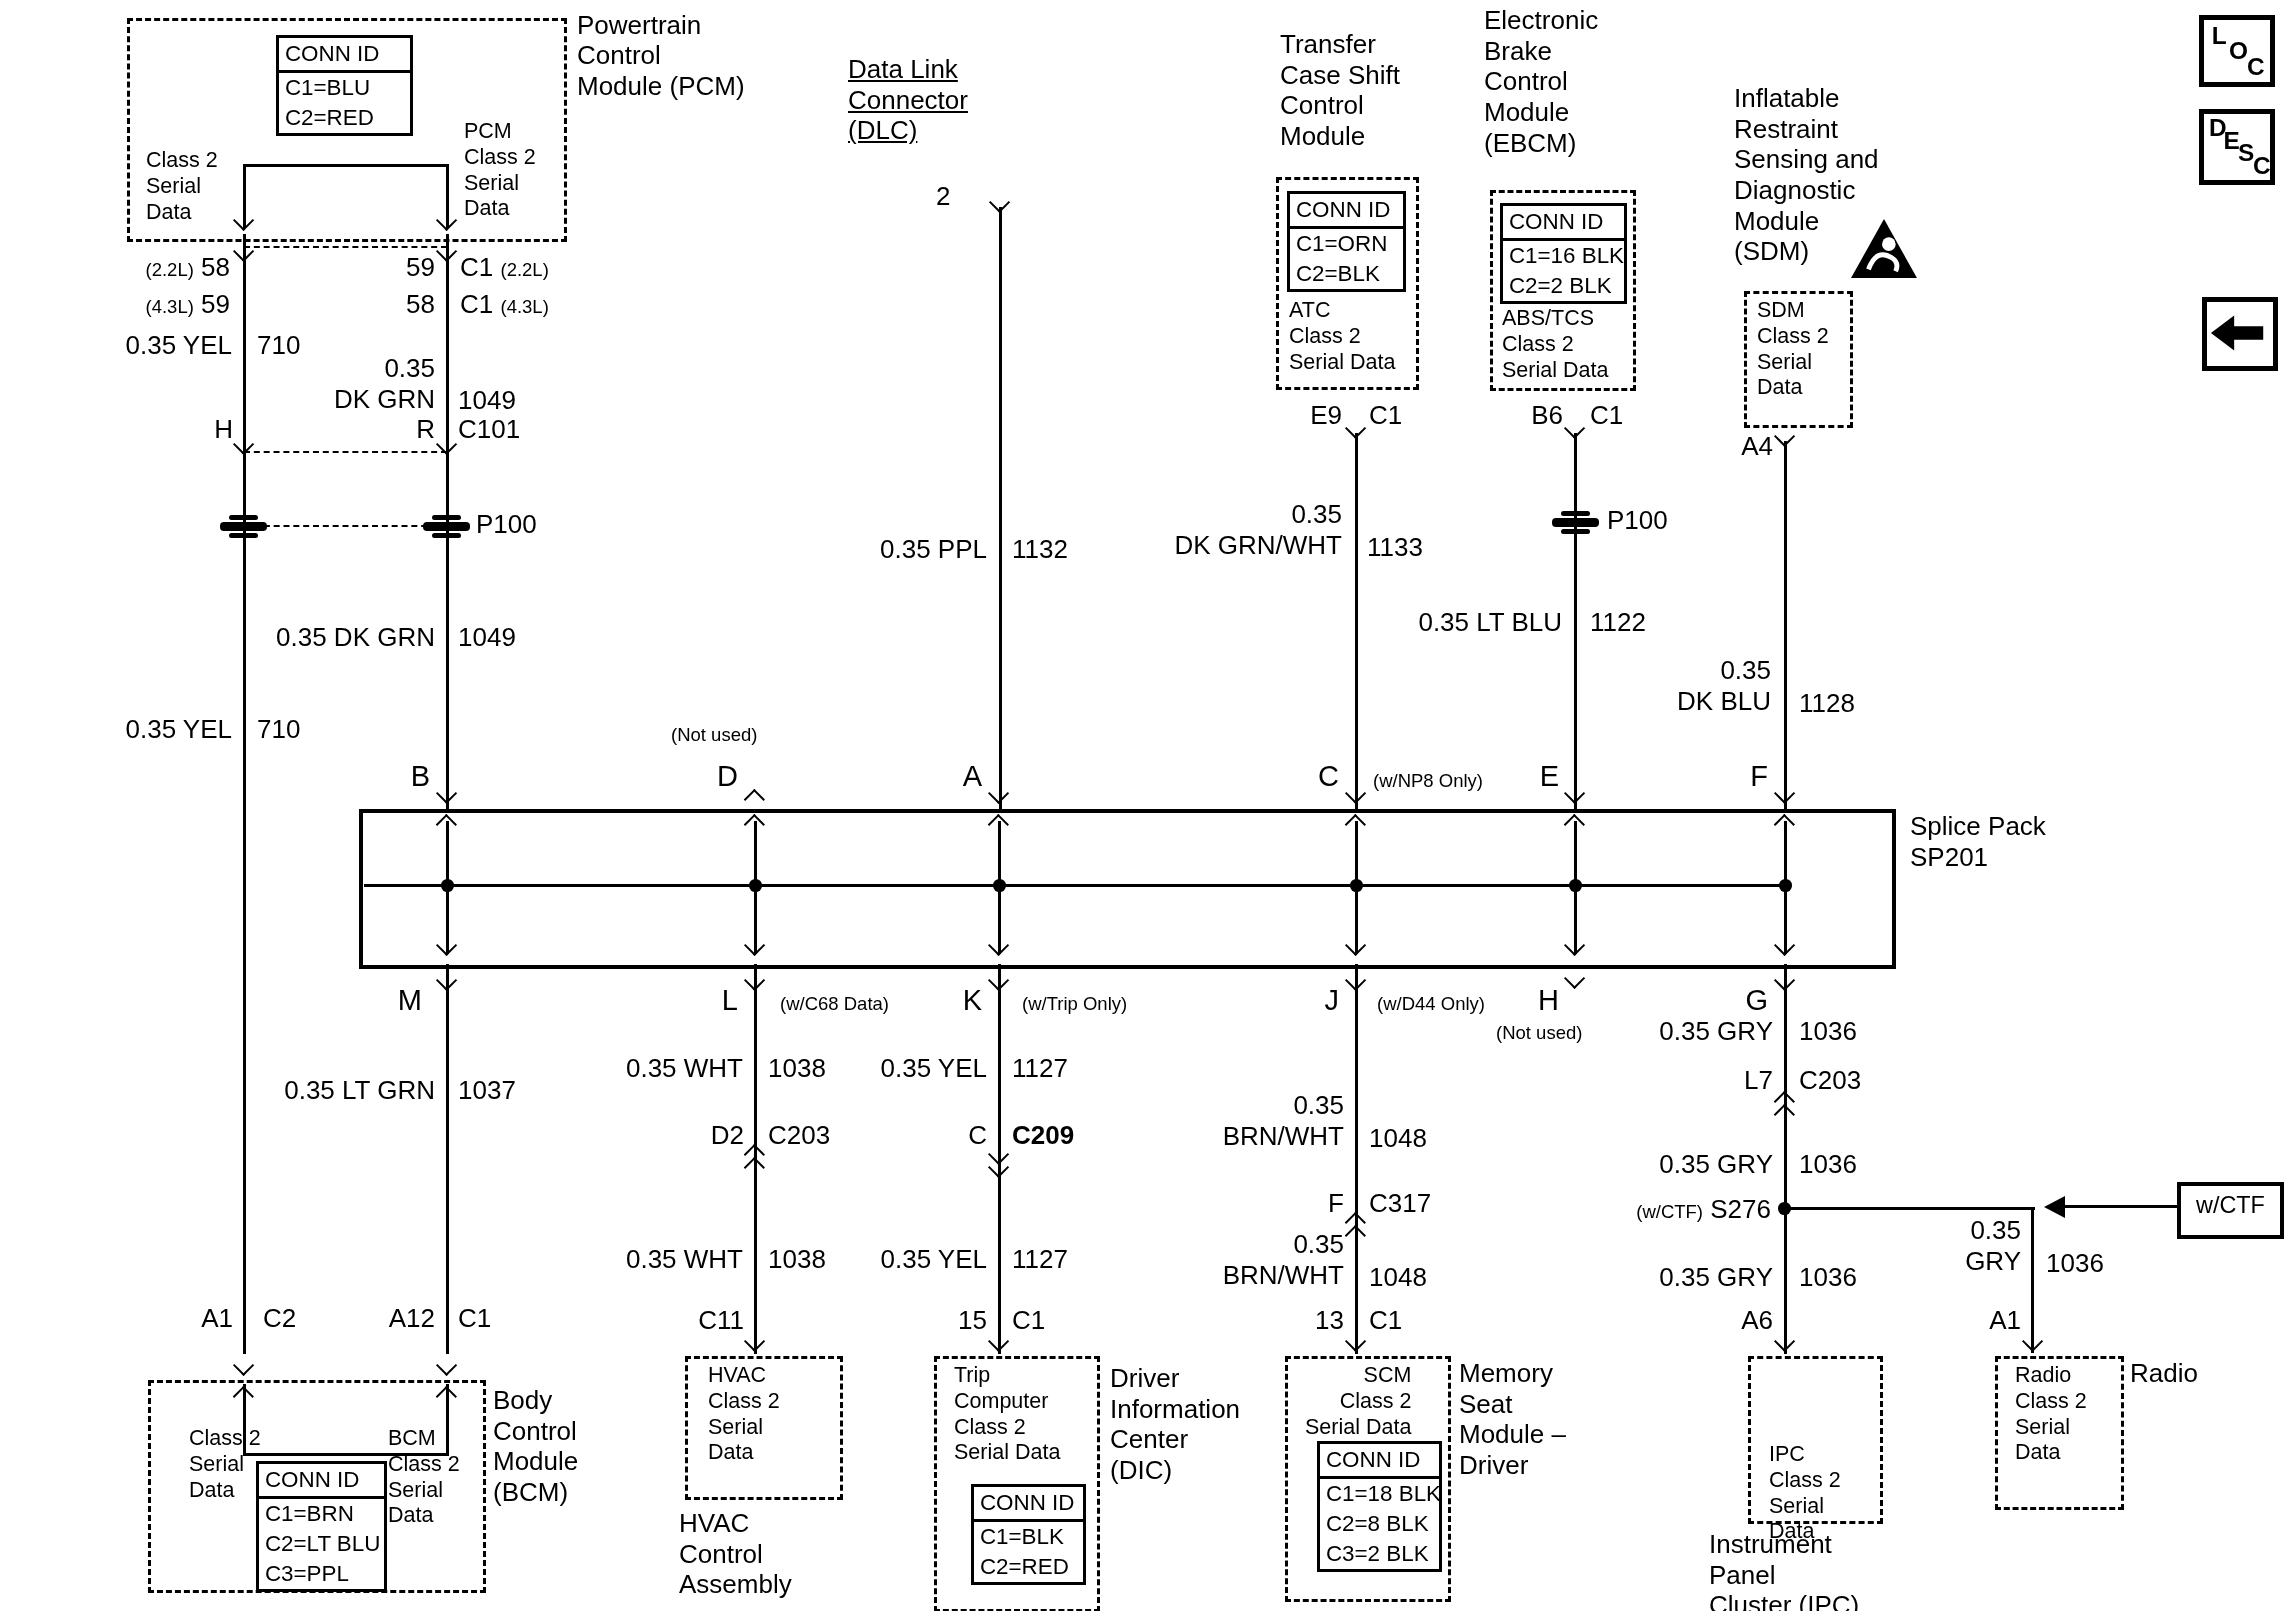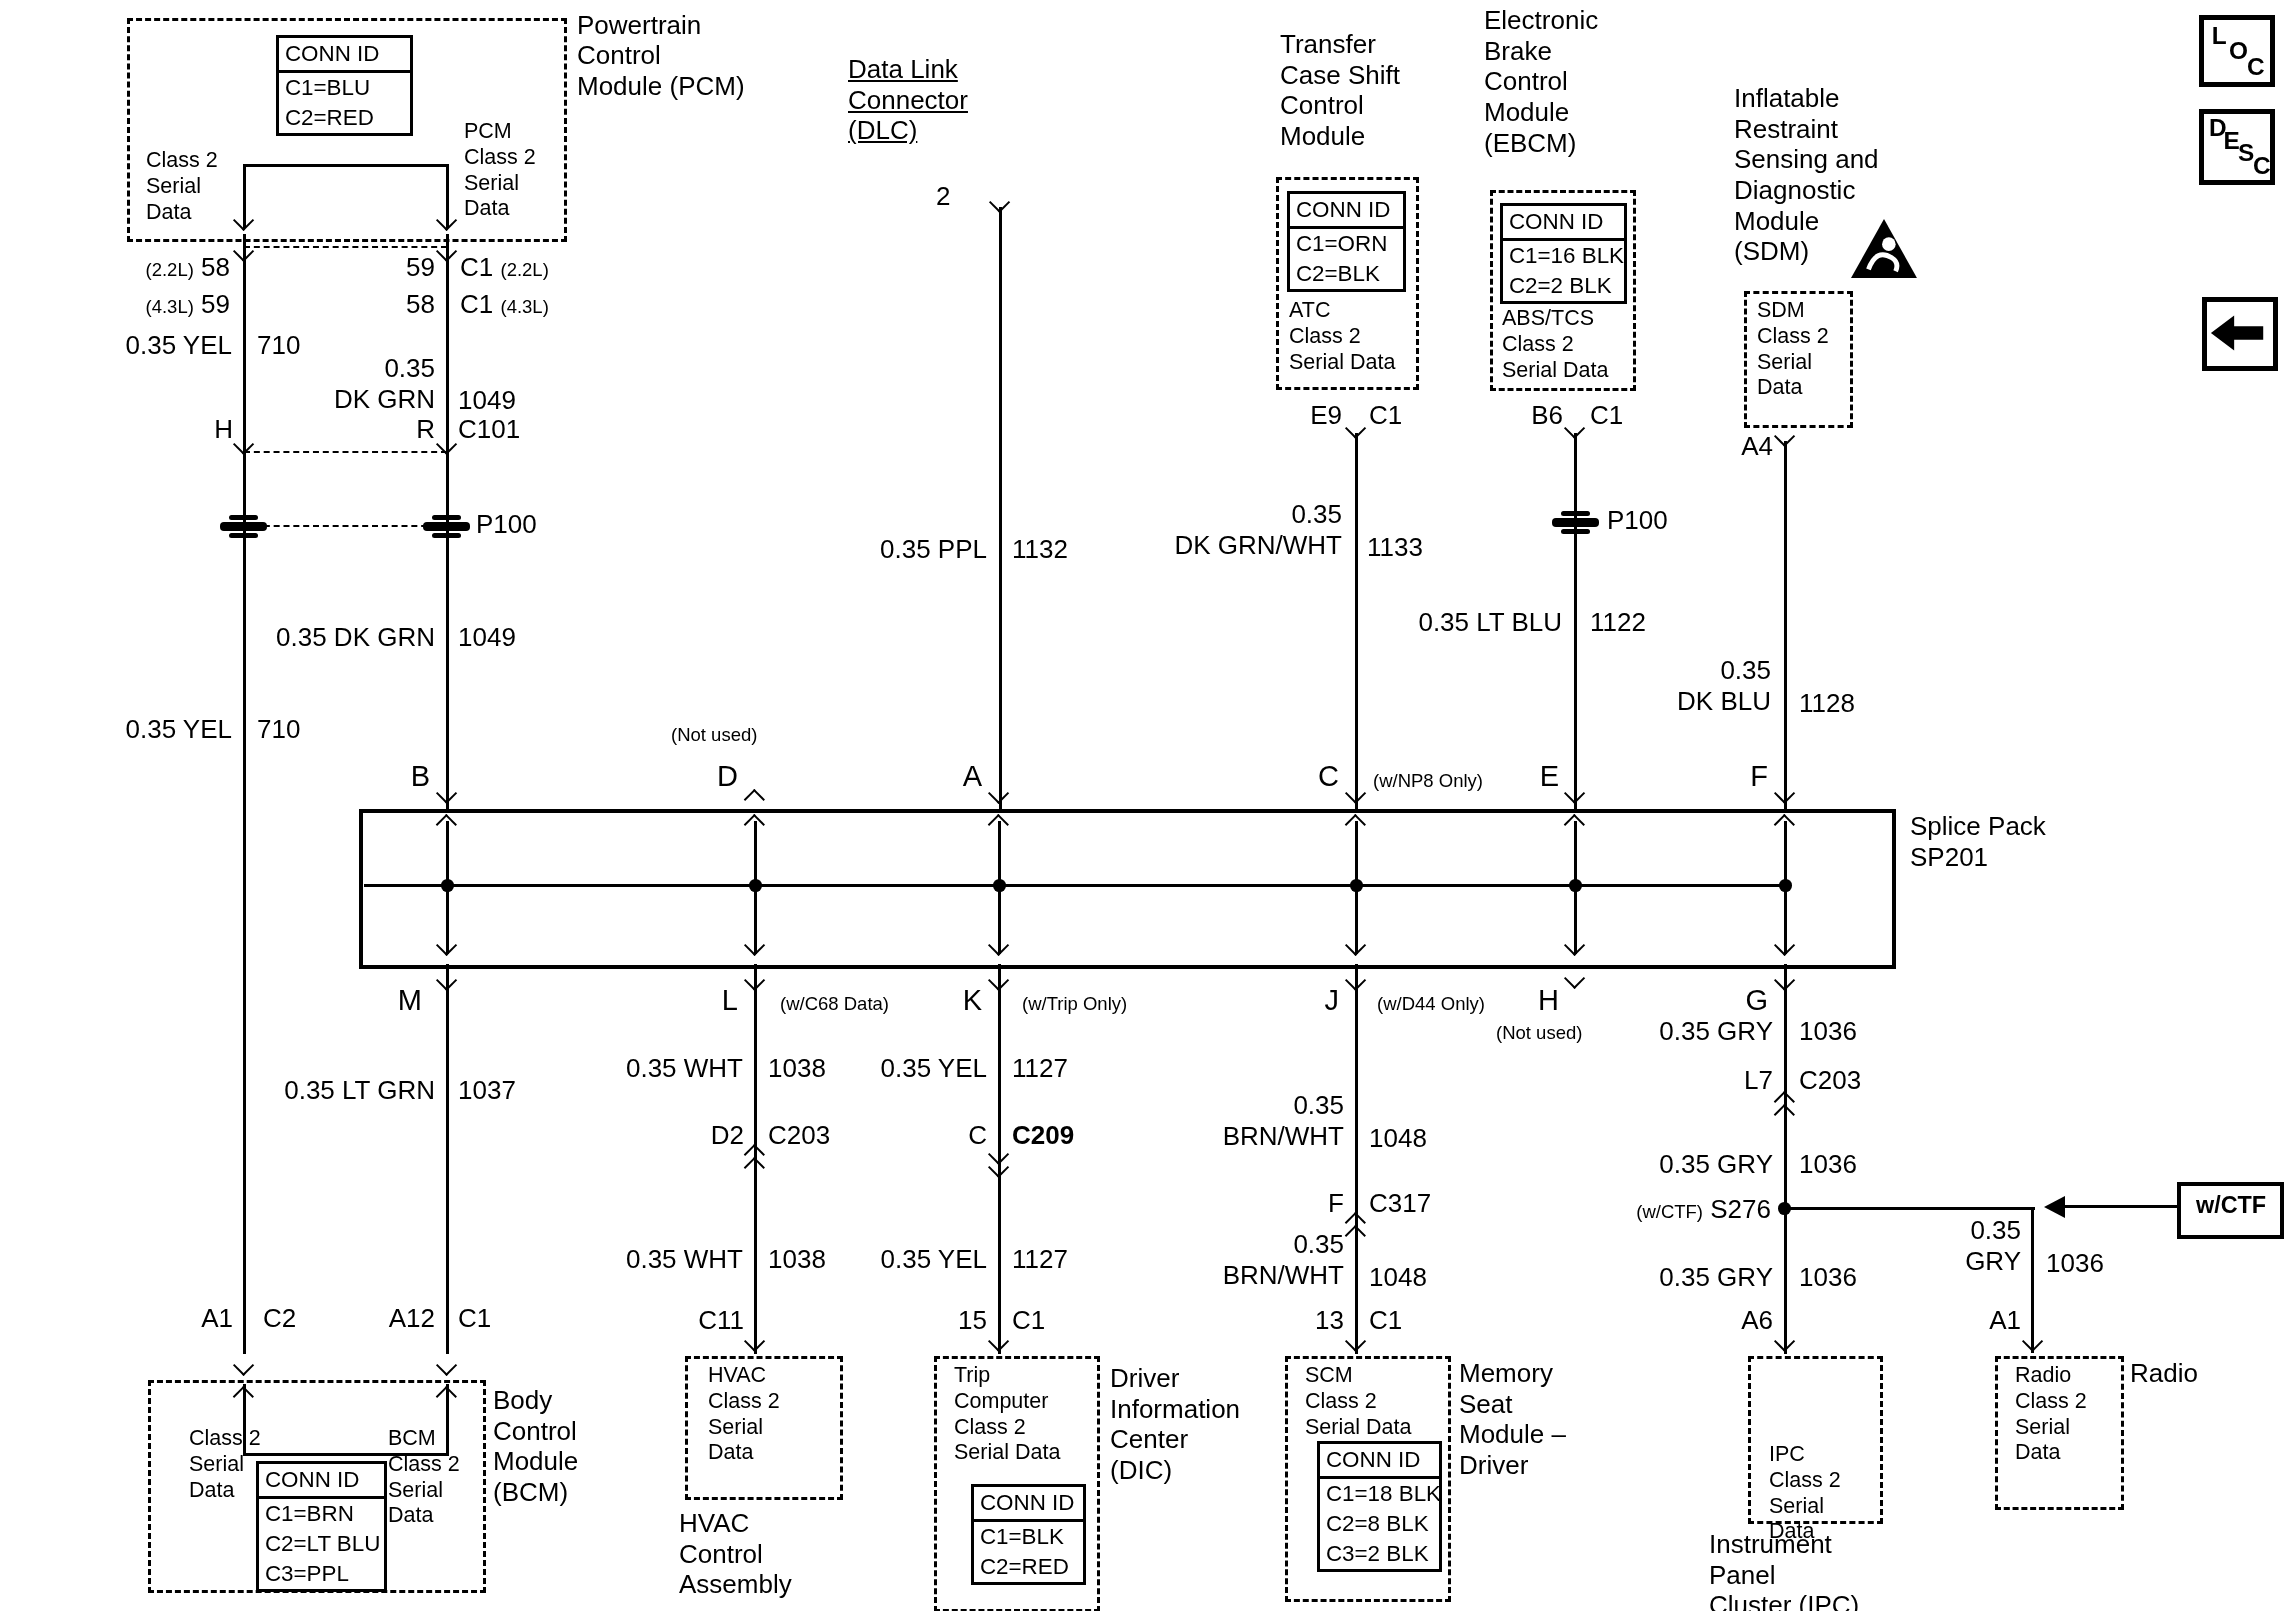--- a/index.html
+++ b/index.html
@@ -303,21 +303,21 @@
   <div class="t" style="left:1369px;top:1188px;">C317</div>
   <div class="ca" style="left:1348px;top:1215px;"></div>
   <div class="ca" style="left:1348px;top:1228px;"></div>
   <div class="t ra pre" style="left:1153px;top:1229px;width:191px;">0.35
 BRN/WHT</div>
   <div class="t" style="left:1369px;top:1262px;">1048</div>
   <div class="t ra" style="left:1248px;top:1305px;width:96px;">13</div>
   <div class="t" style="left:1369px;top:1305px;">C1</div>
   <div class="cv" style="left:1348px;top:1334px;"></div>
   <div class="dbox" style="left:1285px;top:1356px;width:160px;height:240px;"></div>
-  <div class="t pre boxtxt" style="left:1305px;top:1363px;">SCM
+  <div class="t pre boxtxt" style="left:1305px;top:1363px;text-align:right;">SCM
 Class 2
 Serial Data</div>
   <div class="connbox" style="left:1317px;top:1441px;width:119px;">
     <span class="connhdr">CONN ID</span>
     <span class="connrow">C1=18 BLK</span>
     <span class="connrow">C2=8 BLK</span>
     <span class="connrow">C3=2 BLK</span>
   </div>
   <div class="t pre" style="left:1459px;top:1358px;">Memory
 Seat
@@ -346,21 +346,21 @@
 Data</div>
   <div class="t pre" style="left:1709px;top:1529px;">Instrument
 Panel
 Cluster (IPC)</div>
 
   <div class="hl" style="left:1785px;top:1207px;width:250px;"></div>
   <div class="vl" style="left:2031px;top:1207px;height:146px;"></div>
   <div class="arrl" style="left:2044px;top:1196px;"></div>
   <div class="hl" style="left:2064px;top:1205px;width:113px;"></div>
   <div class="sbox" style="left:2177px;top:1182px;width:99px;height:49px;"></div>
-  <div class="t" style="left:2196px;top:1192px;font-size:23.4px;font-weight:bold;">w/CTF</div>
+  <div class="t" style="left:2196px;top:1192px;font-size:23.4px;">w/CTF</div>
   <div class="t ra pre" style="left:1830px;top:1215px;width:191px;">0.35
 GRY</div>
   <div class="t" style="left:2046px;top:1248px;">1036</div>
   <div class="t ra" style="left:1925px;top:1305px;width:96px;">A1</div>
   <div class="cv" style="left:2025px;top:1334px;"></div>
   <div class="dbox" style="left:1995px;top:1356px;width:123px;height:148px;"></div>
   <div class="t pre boxtxt" style="left:2015px;top:1363px;">Radio
 Class 2
 Serial
 Data</div>

